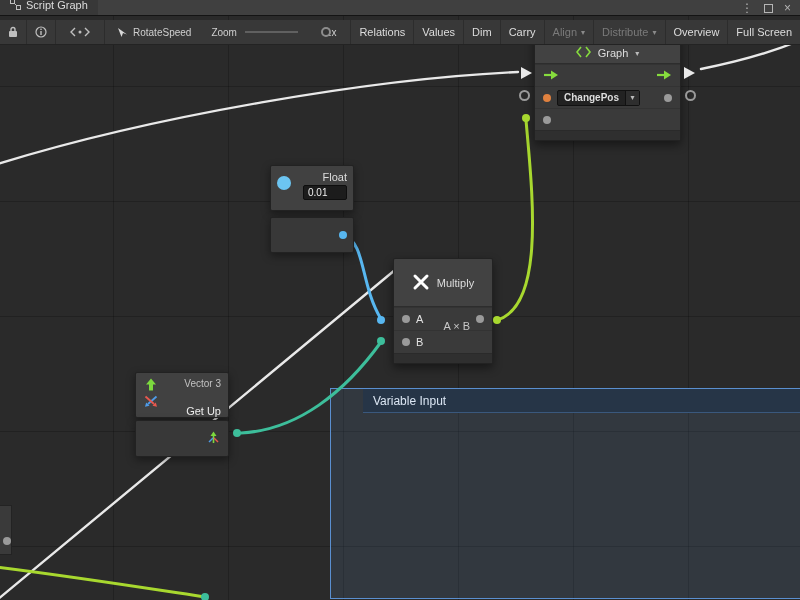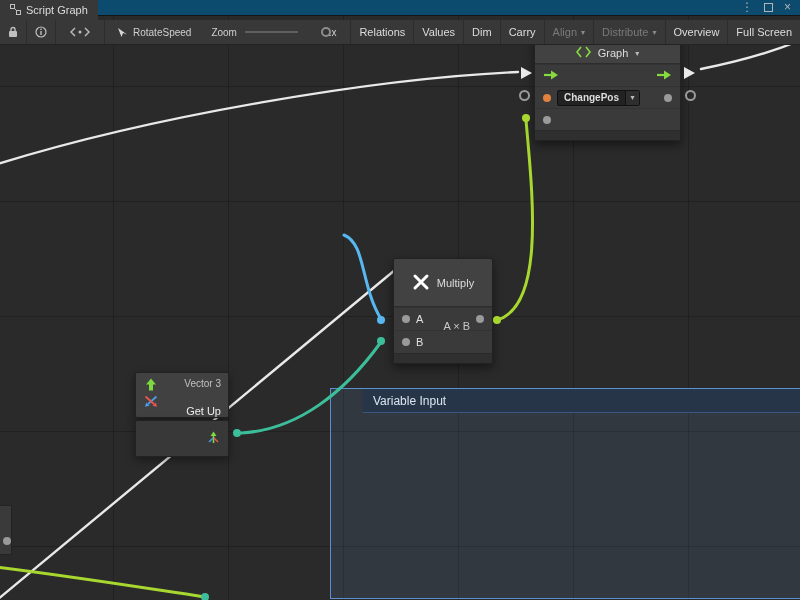--- a/index.html
+++ b/index.html
@@ -98,22 +98,22 @@
   .flow-arrow { position:absolute; width:0; height:0; z-index:4;
     border-left:11px solid #e9e9e9; border-top:6px solid transparent;
     border-bottom:6px solid transparent; }
   .hollow { position:absolute; width:11px; height:11px; border:2px solid #9a9a9a;
     border-radius:50%; z-index:4; }
   .odot { position:absolute; width:8px; height:8px; border-radius:50%; z-index:4; }
   .odot.blue { background:#58b7f0; } .odot.teal { background:#3dbe9b; }
   .odot.lime { background:#a8d82f; }
 
   
-  .titlebar { position:absolute; top:0; left:0; right:0; height:16px; background:#0c4a6e;
-    border-bottom:1px solid #141414; z-index:20; display:flex; align-items:flex-start; }
+  .titlebar { position:absolute; top:0; left:0; right:0; height:16px; background:#404040;
+    border-bottom:1px solid #141414; z-index:20; display:flex; align-items:flex-end; }
   .tab { display:flex; align-items:center; gap:5px; height:20px; padding:0 10px;
     background:#383838; color:#ddd; font-size:11px; }
   .win-controls { margin-left:auto; display:flex; align-items:center; gap:11px;
     padding-right:9px; color:#b5b5b5; font-size:12px; }
   .sq-icon { width:9px; height:9px; border:1.5px solid #b5b5b5; display:inline-block; }
 
   
   .toolbar { position:absolute; top:20px; left:0; right:0; height:25px; background:#383838;
     border-bottom:1px solid #232323; z-index:20; display:flex; align-items:center;
     font-size:11px; color:#ddd; }
@@ -213,20 +213,32 @@
         <span class="presult">A × B</span>
         <span class="dot"></span>
       </div>
       <div class="prow">
         <span class="dot"></span>
         <span class="plabel">B</span>
       </div>
       <div class="node-footer"></div>
     </div>
 
+    <div class="node-float">
+      <div class="fl-head">
+        <span class="circle-icon"></span>
+        <span class="fl-col">
+          <span>Float</span>
+          <span class="value-field">0.01</span>
+        </span>
+      </div>
+      <div class="fl-body">
+        <span class="dot blue"></span>
+      </div>
+    </div>
 
     <div class="node-v3">
       <div class="v3-head">
         <span class="v3-icons">
           <span>
             <svg width="12" height="13" viewBox="0 0 12 13">
               <path d="M6 0.5 L11 6.5 H8 V12.5 H4 V6.5 H1 Z" fill="#7cd93e"></path>
             </svg>
           </span>
           <span>

